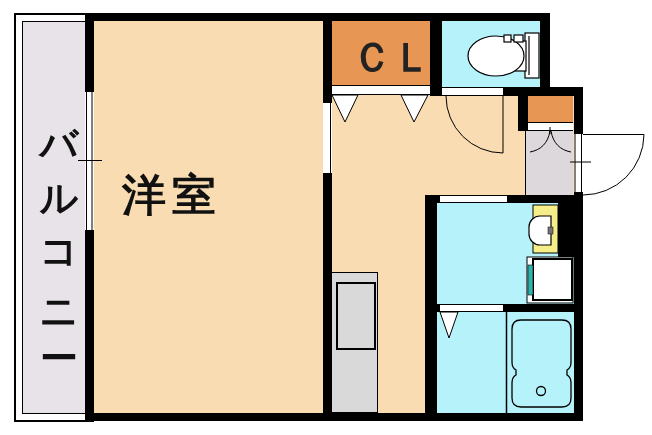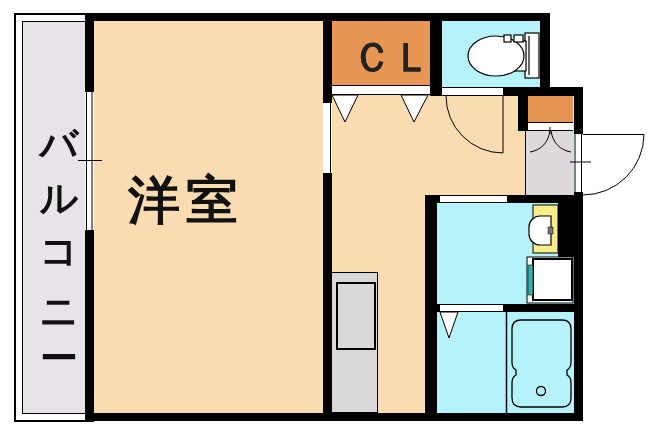--- a/index.html
+++ b/index.html
@@ -123,16 +123,16 @@
     <polygon points="440,312 458,312 449,338" fill="#fff" stroke="#000" stroke-width="1"></polygon>
 
     <line x1="506.5" y1="312" x2="506.5" y2="413" stroke="#000" stroke-width="1.5"></line>
 
     <g fill="none" stroke="#000" stroke-width="1.3">
       <path d="M521,320 h41 q9,0 9,9 v33 q0,6 -4,8 l0,5 q4,2 4,8 v15 q0,9 -9,9 h-41 q-9,0 -9,-9 v-15 q0,-6 4,-8 l0,-5 q-4,-2 -4,-8 v-33 q0,-9 9,-9 z"></path>
       <circle cx="541" cy="391" r="4.5"></circle>
     </g>
   </svg>
 
-  <div class="label" style="left:128px;top:166px;font-size:52px;letter-spacing:6px;">洋室</div>
+  <div class="label" style="left:122px;top:166px;font-size:44px;letter-spacing:6px;">洋室</div>
   <div class="label" style="left:332px;top:30px;width:120px;text-align:center;font-size:40px;color:#222;">ＣＬ</div>
 
 </div>
 
 </body></html>

